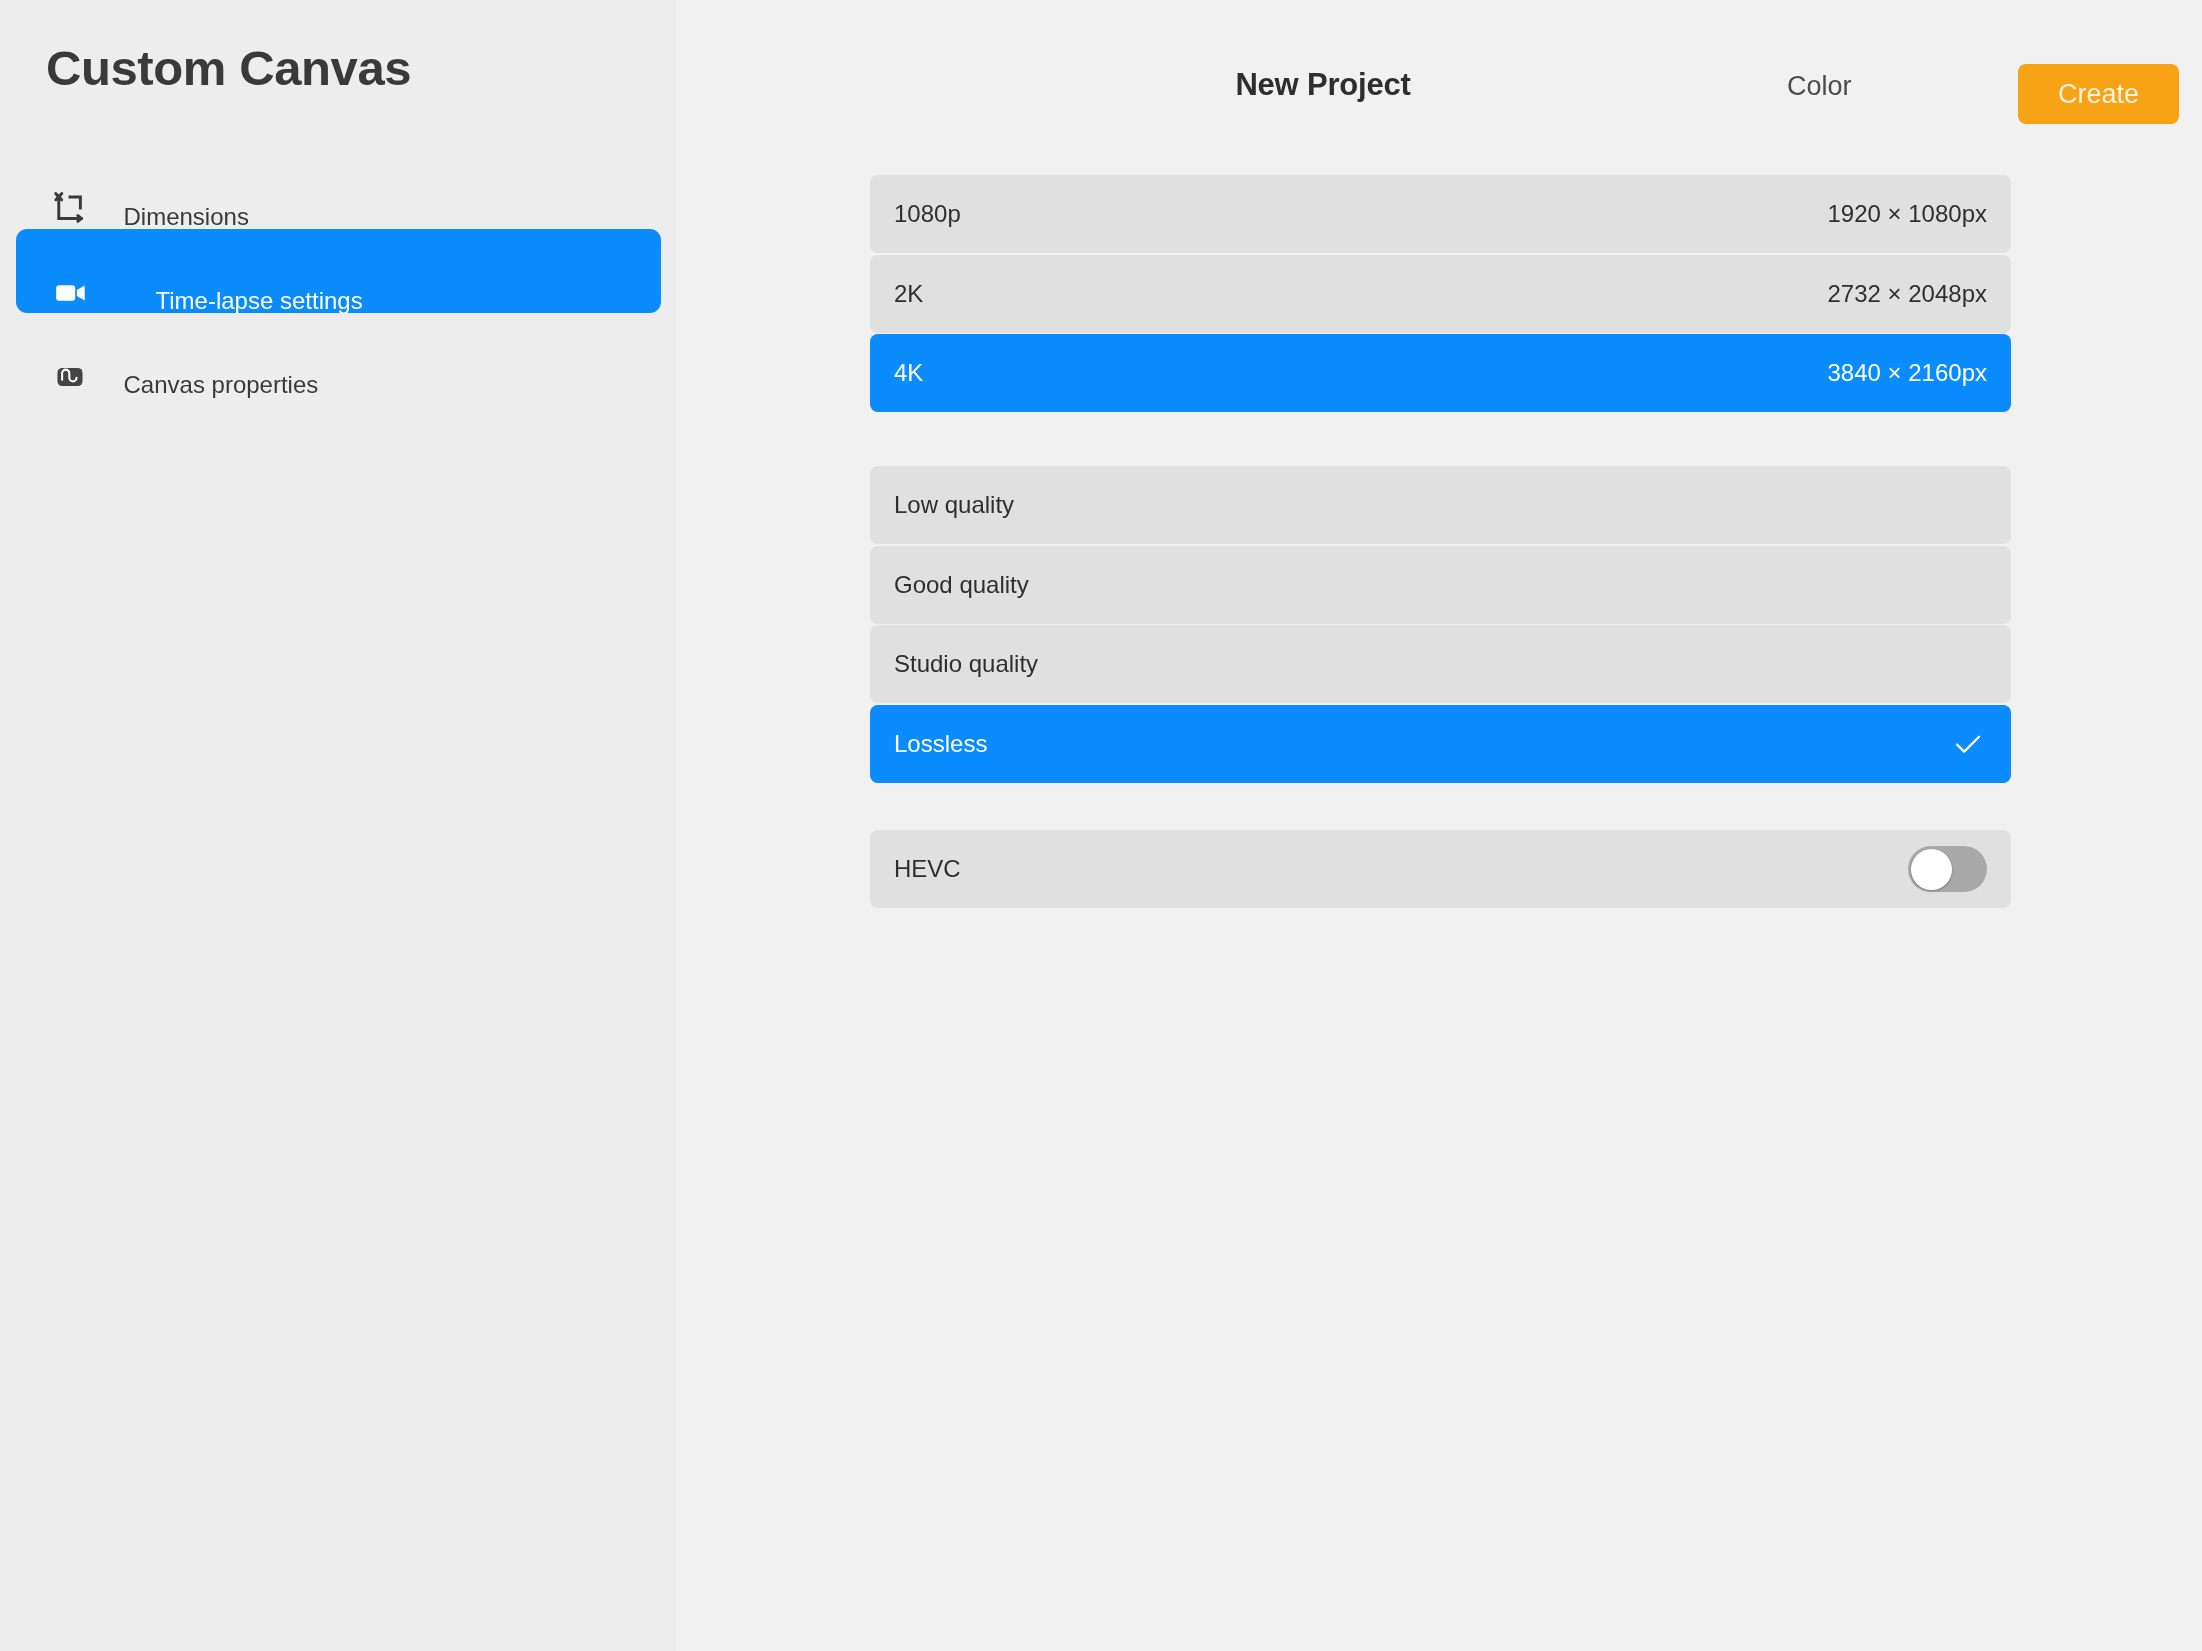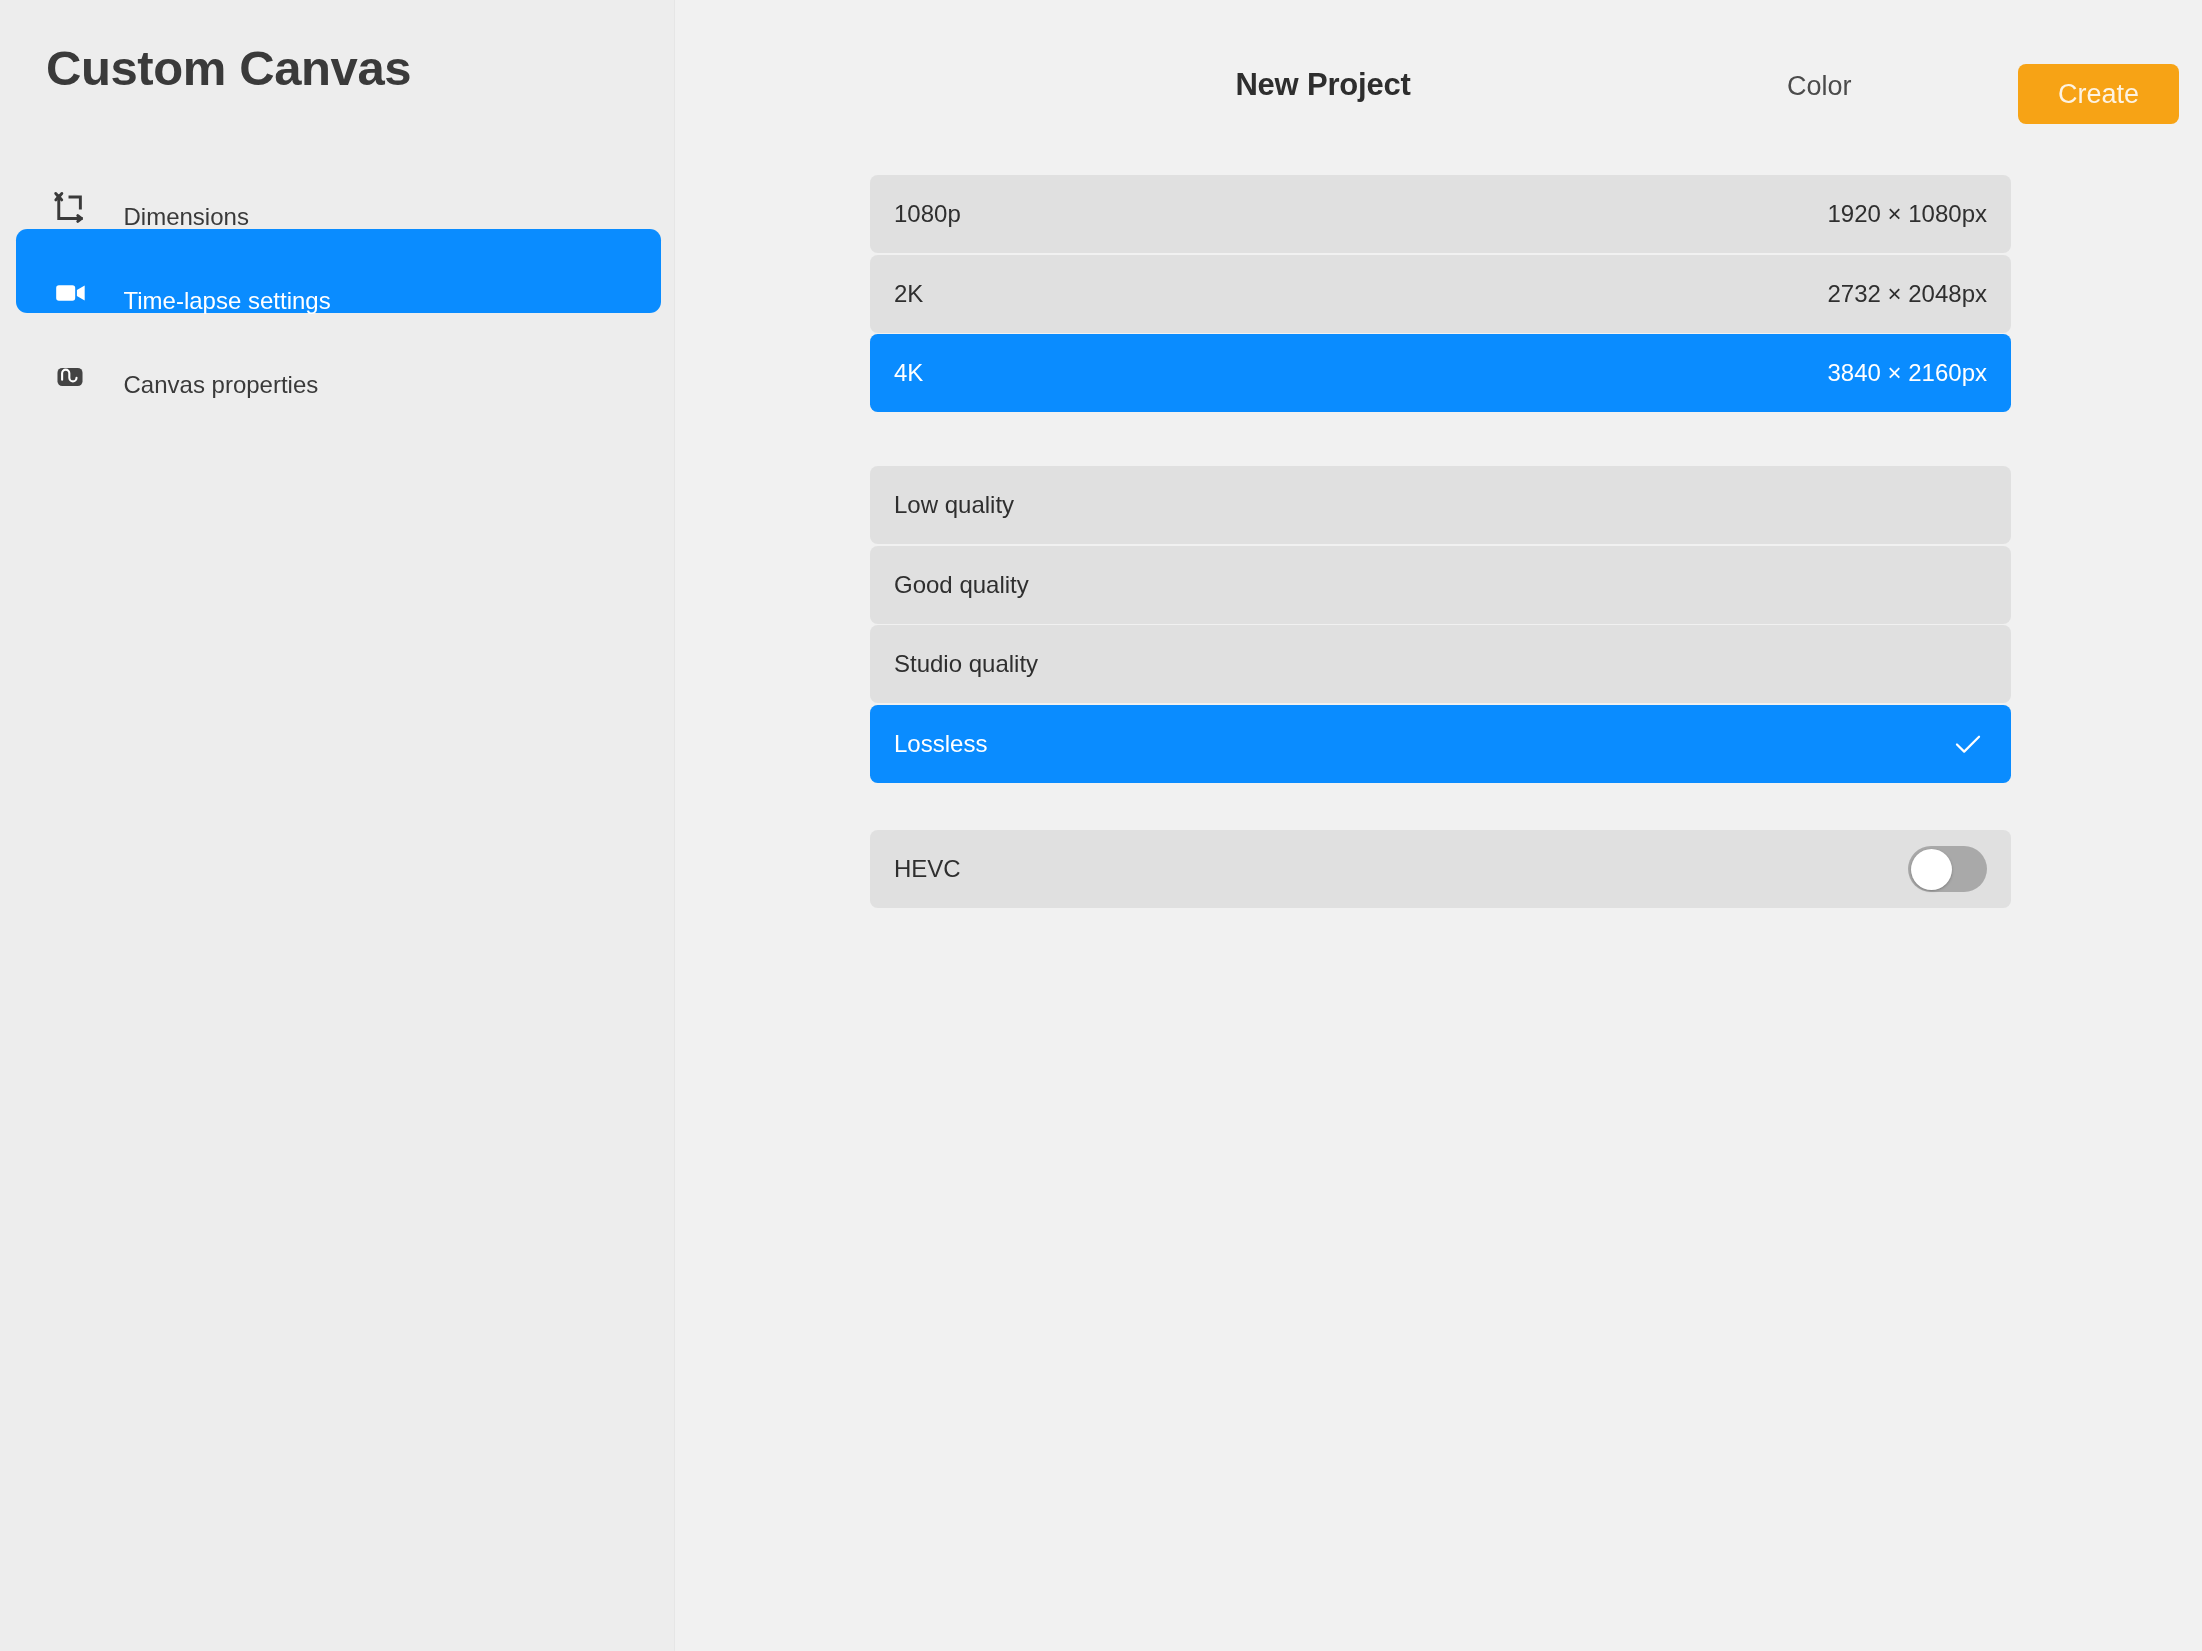--- a/index.html
+++ b/index.html
@@ -59,20 +59,21 @@
     height: 84px;
     margin: 0 13.8px 0 15.5px;
     padding-left: 34px;
     border-radius: 11.2px;
     color: #3a3a3a;
   }
 
   .nav-item.selected {
     background: #0a8cff;
     color: #ffffff;
+    gap: 32px;
   }
 
   .nav-icon {
     width: 40px;
     height: 40px;
     flex: 0 0 40px;
     display: flex;
     align-items: center;
     justify-content: center;
   }

